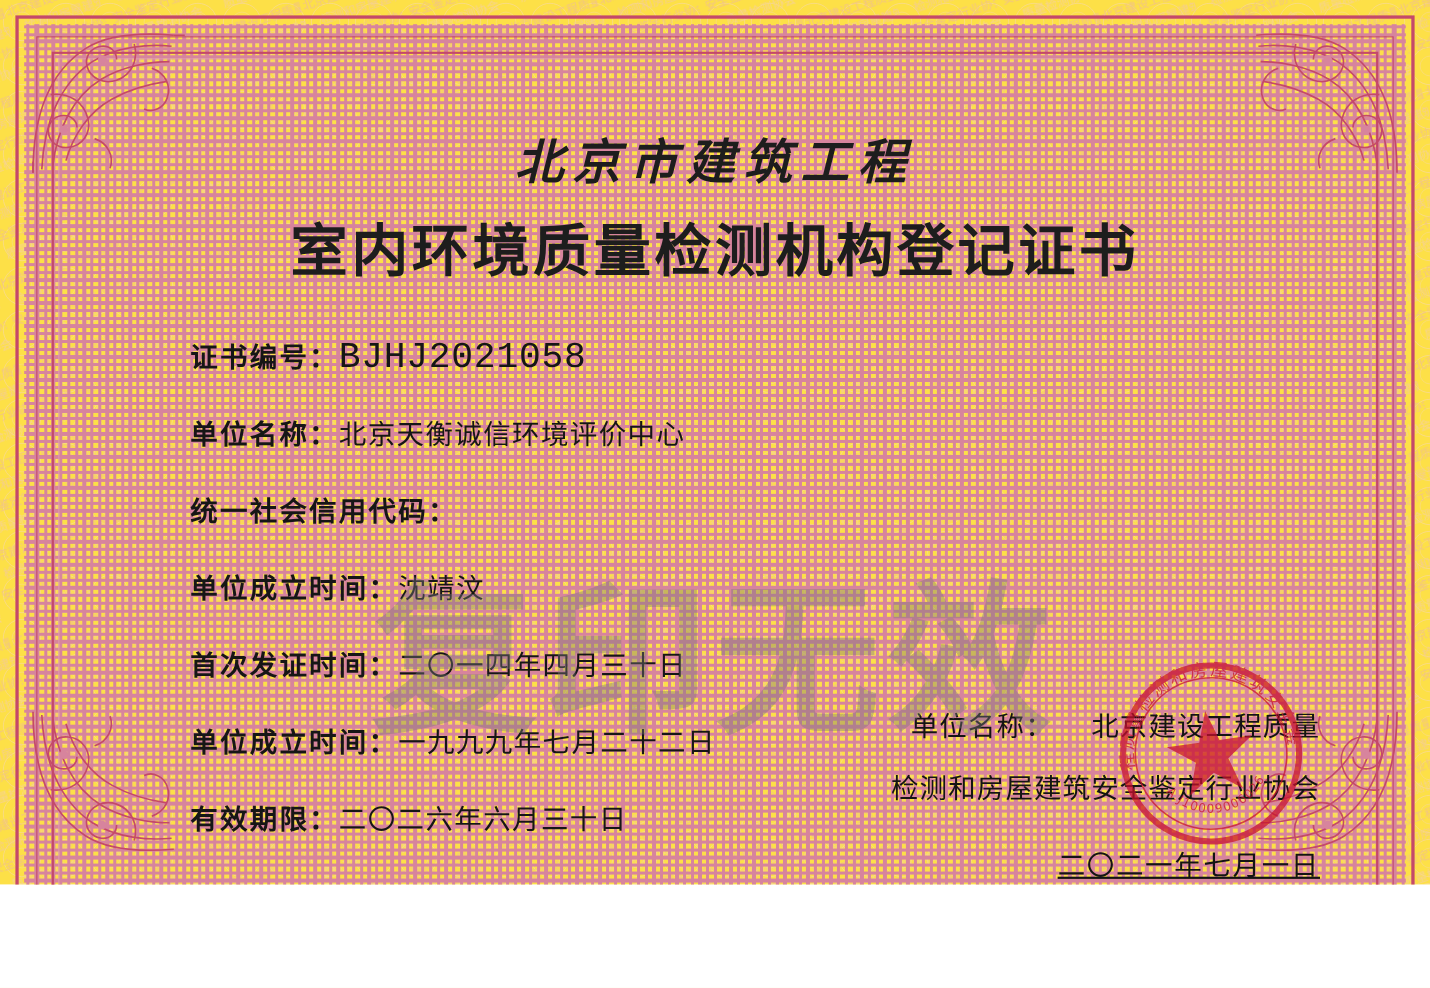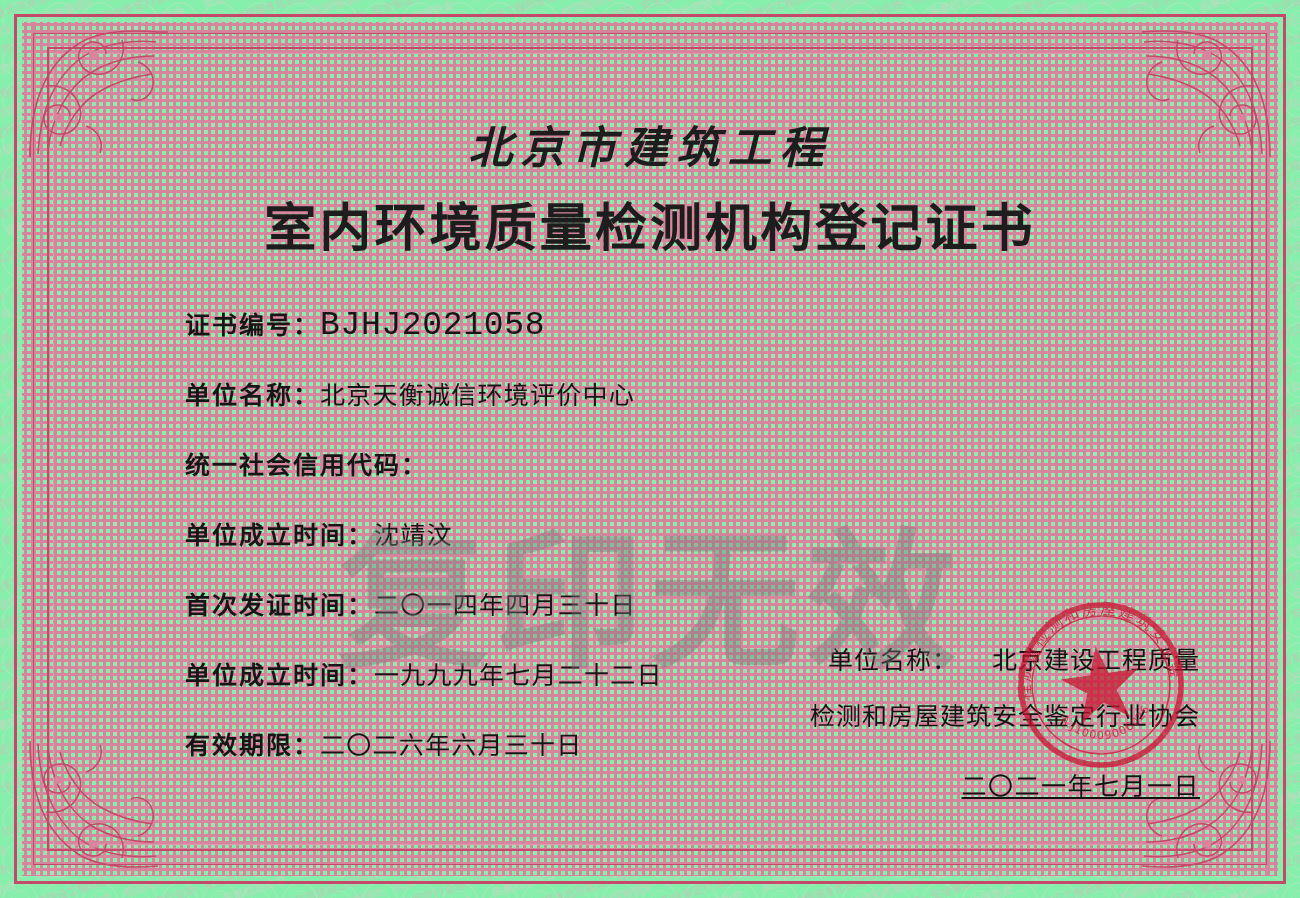--- a/index.html
+++ b/index.html
@@ -10,22 +10,22 @@
   body {
     width: 1300px;
     height: 898px;
     font-family: "Liberation Serif", "DejaVu Serif", serif;
     overflow: hidden;
   }
 
   #certificate {
     position: relative;
     width: 1300px;
-    height: 898px;
-    background: #86efac;
+    height: 804px;
+    background: #fde047;
     overflow: hidden;
   }
 
   
   .bg-pattern {
     position: absolute;
     left: 0; top: 0;
     width: 1300px; height: 898px;
     opacity: 0.5;
   }
@@ -102,21 +102,21 @@
   .title-sub {
     top: 186px;
     font-size: 52px;
     font-family: "DejaVu Sans", "Liberation Sans", sans-serif;
     letter-spacing: 0.06em;
   }
 
   
   .fields {
     position: absolute;
-    left: 185px;
+    left: 173px;
     top: 305px;
     width: 700px;
   }
   .field-row {
     display: flex;
     align-items: baseline;
     height: 70px;
     font-size: 25px;
     color: #161616;
     letter-spacing: 0.04em;

